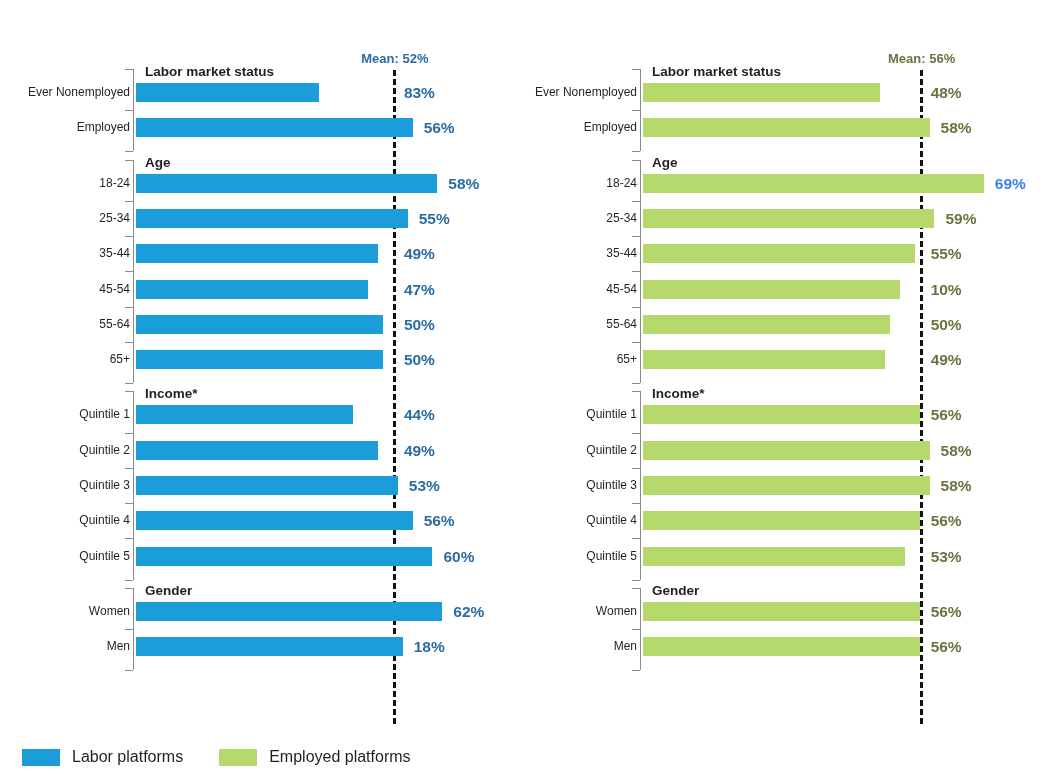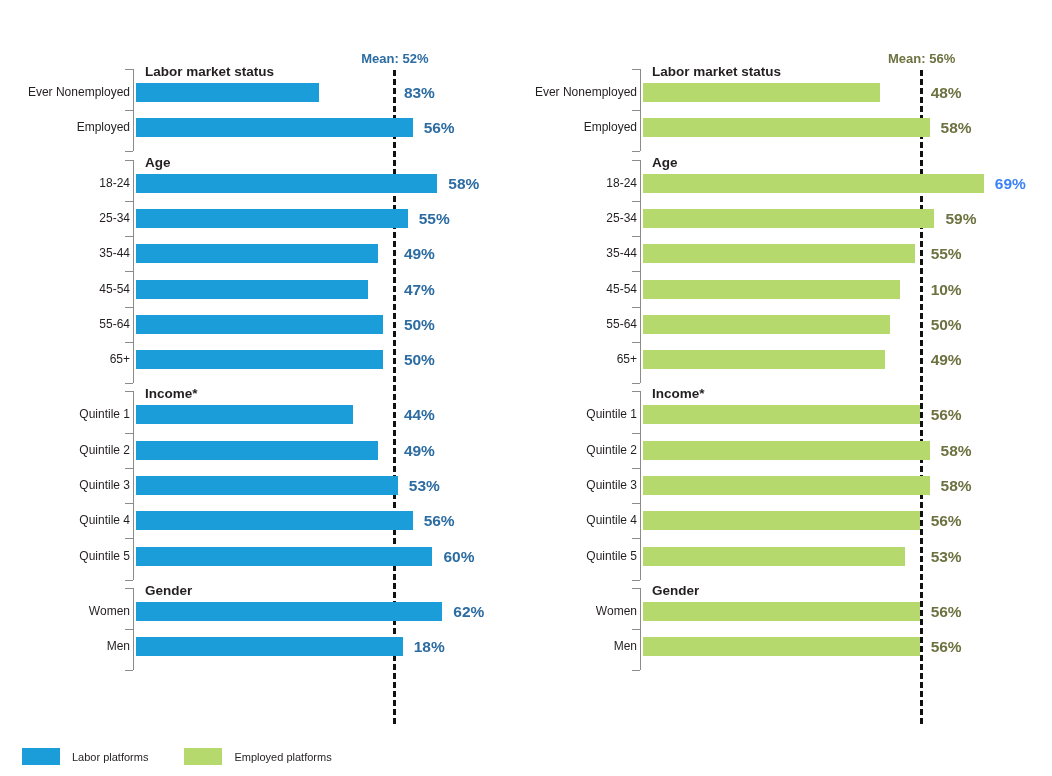--- a/index.html
+++ b/index.html
@@ -118,21 +118,21 @@
   .legend-item {
     display: flex;
     align-items: center;
   }
   .legend-swatch {
     width: 38px;
     height: 17px;
     display: inline-block;
   }
   .legend-text {
-    font-size: 11px;
+    font-size: 16px;
     color: #231f20;
     margin-left: 12px;
     white-space: nowrap;
   }
   .legend-gap { width: 36px; }
 </style>
 </head>
 <body>
 
 <div id="root">

